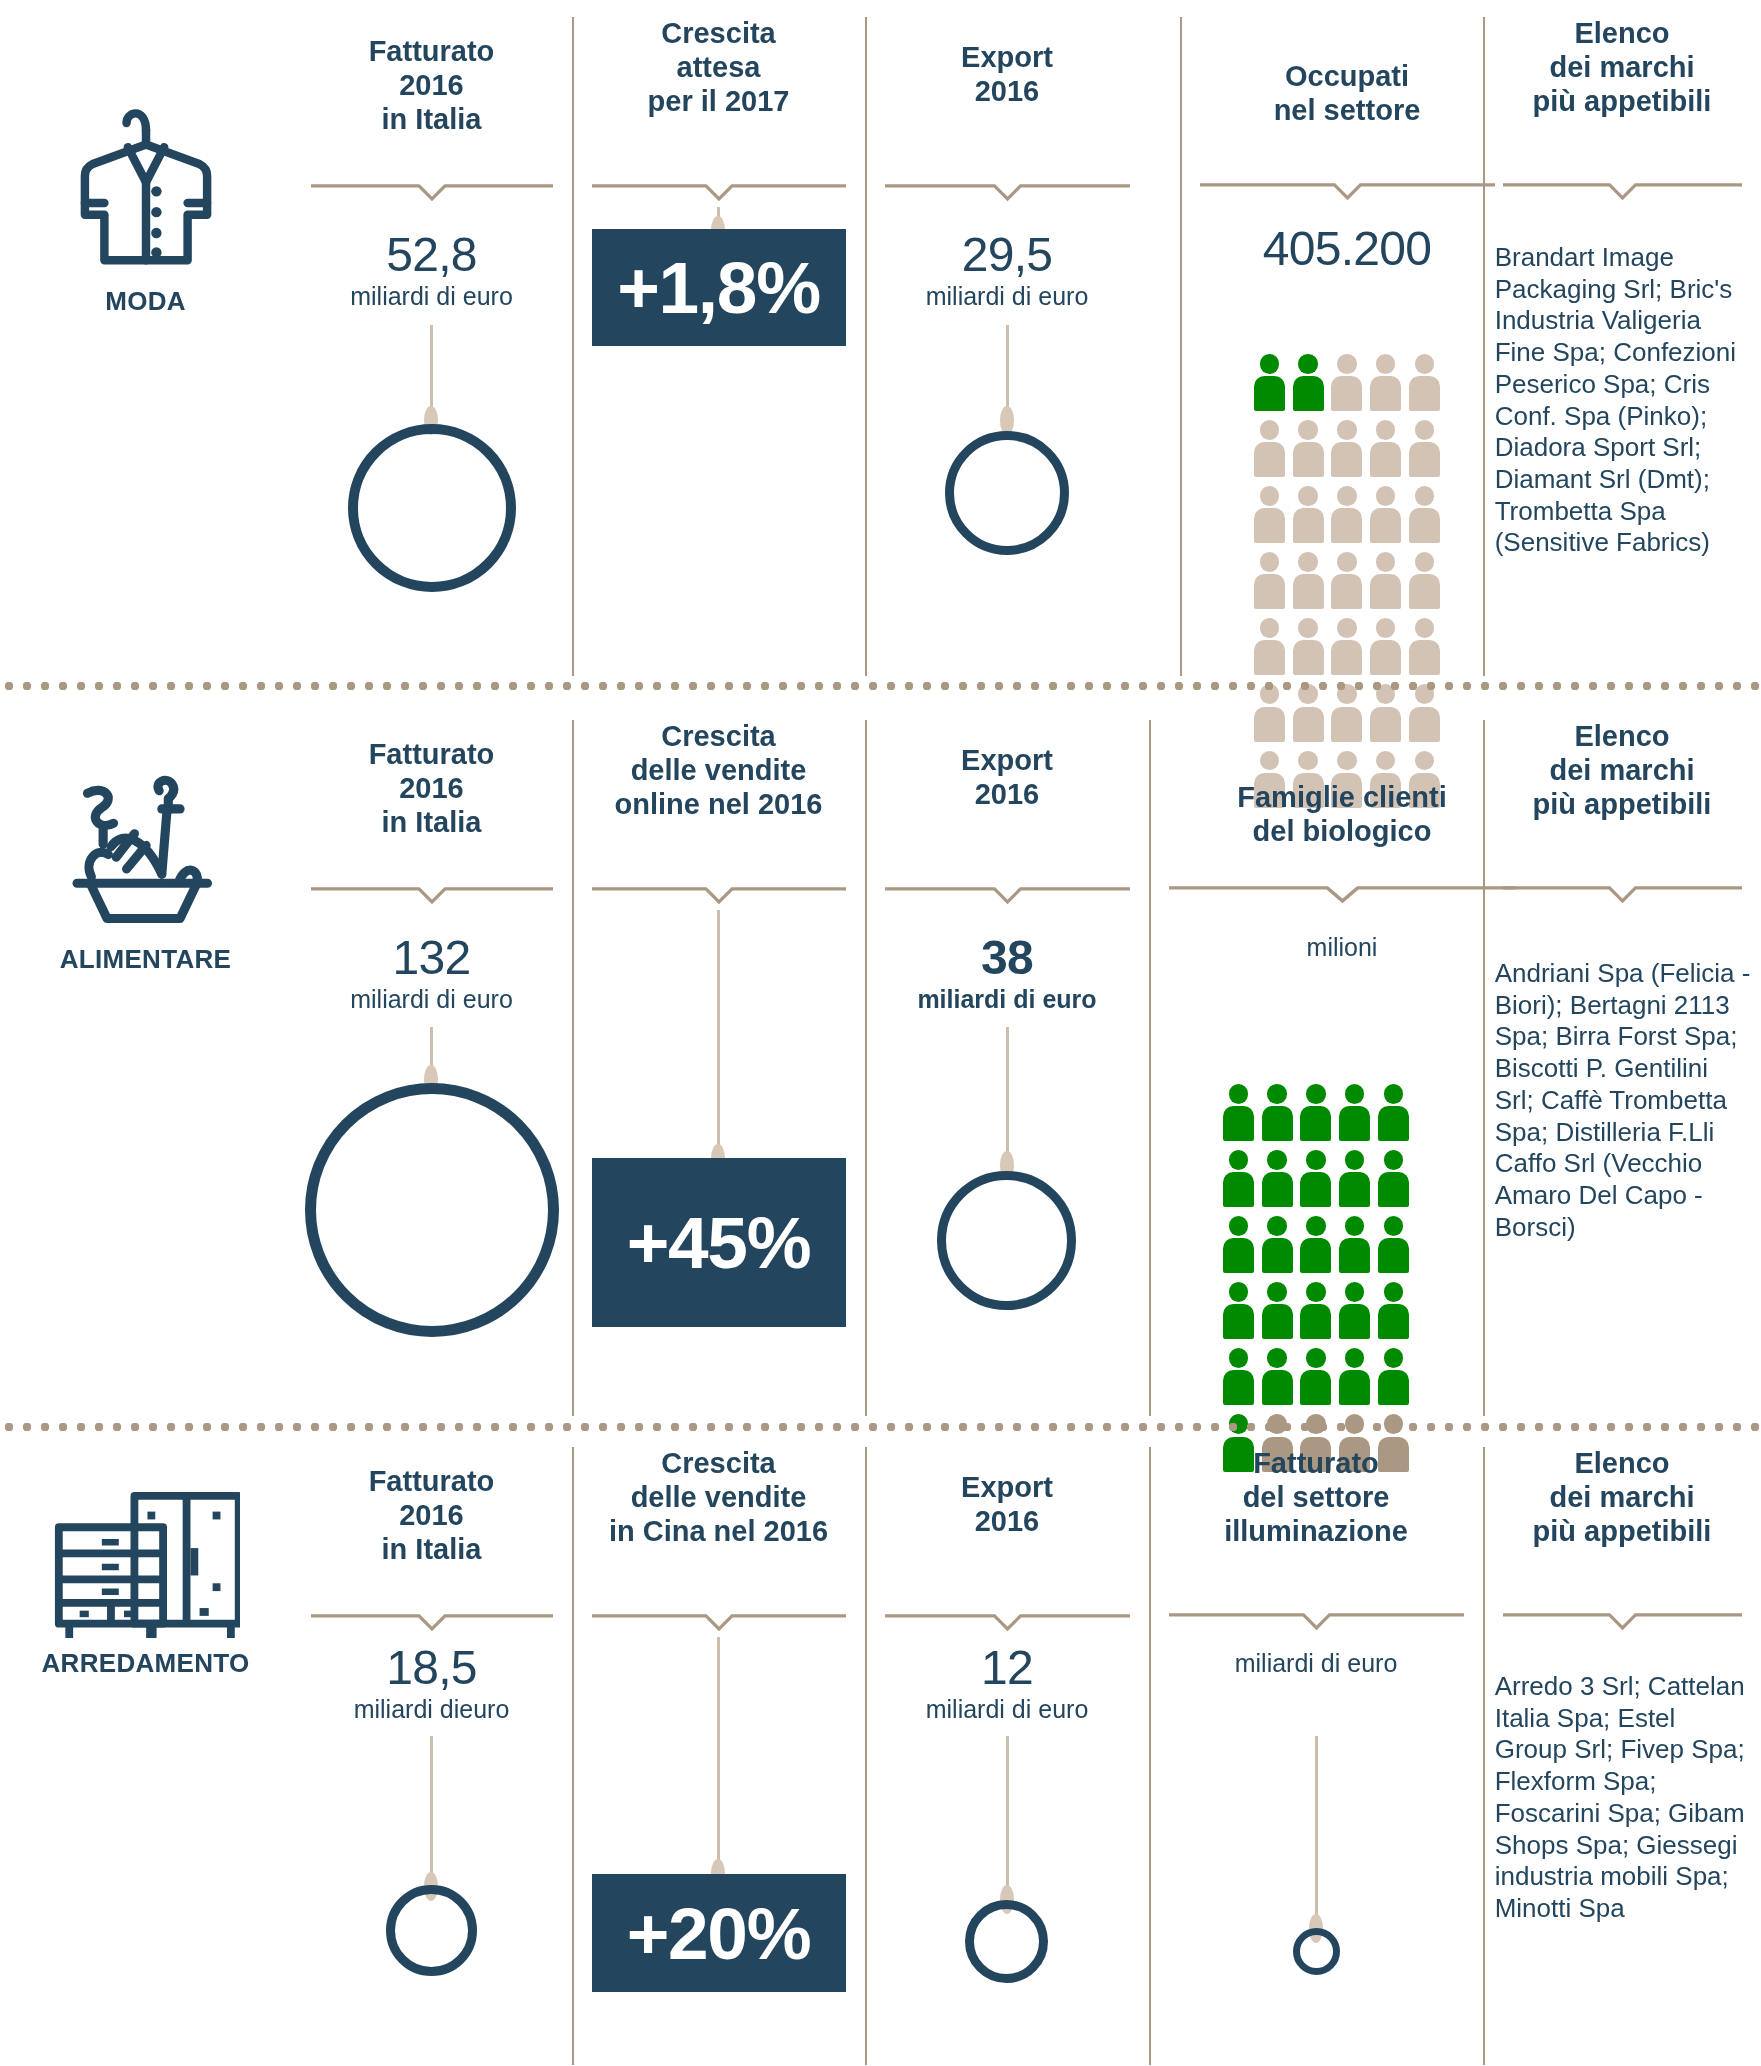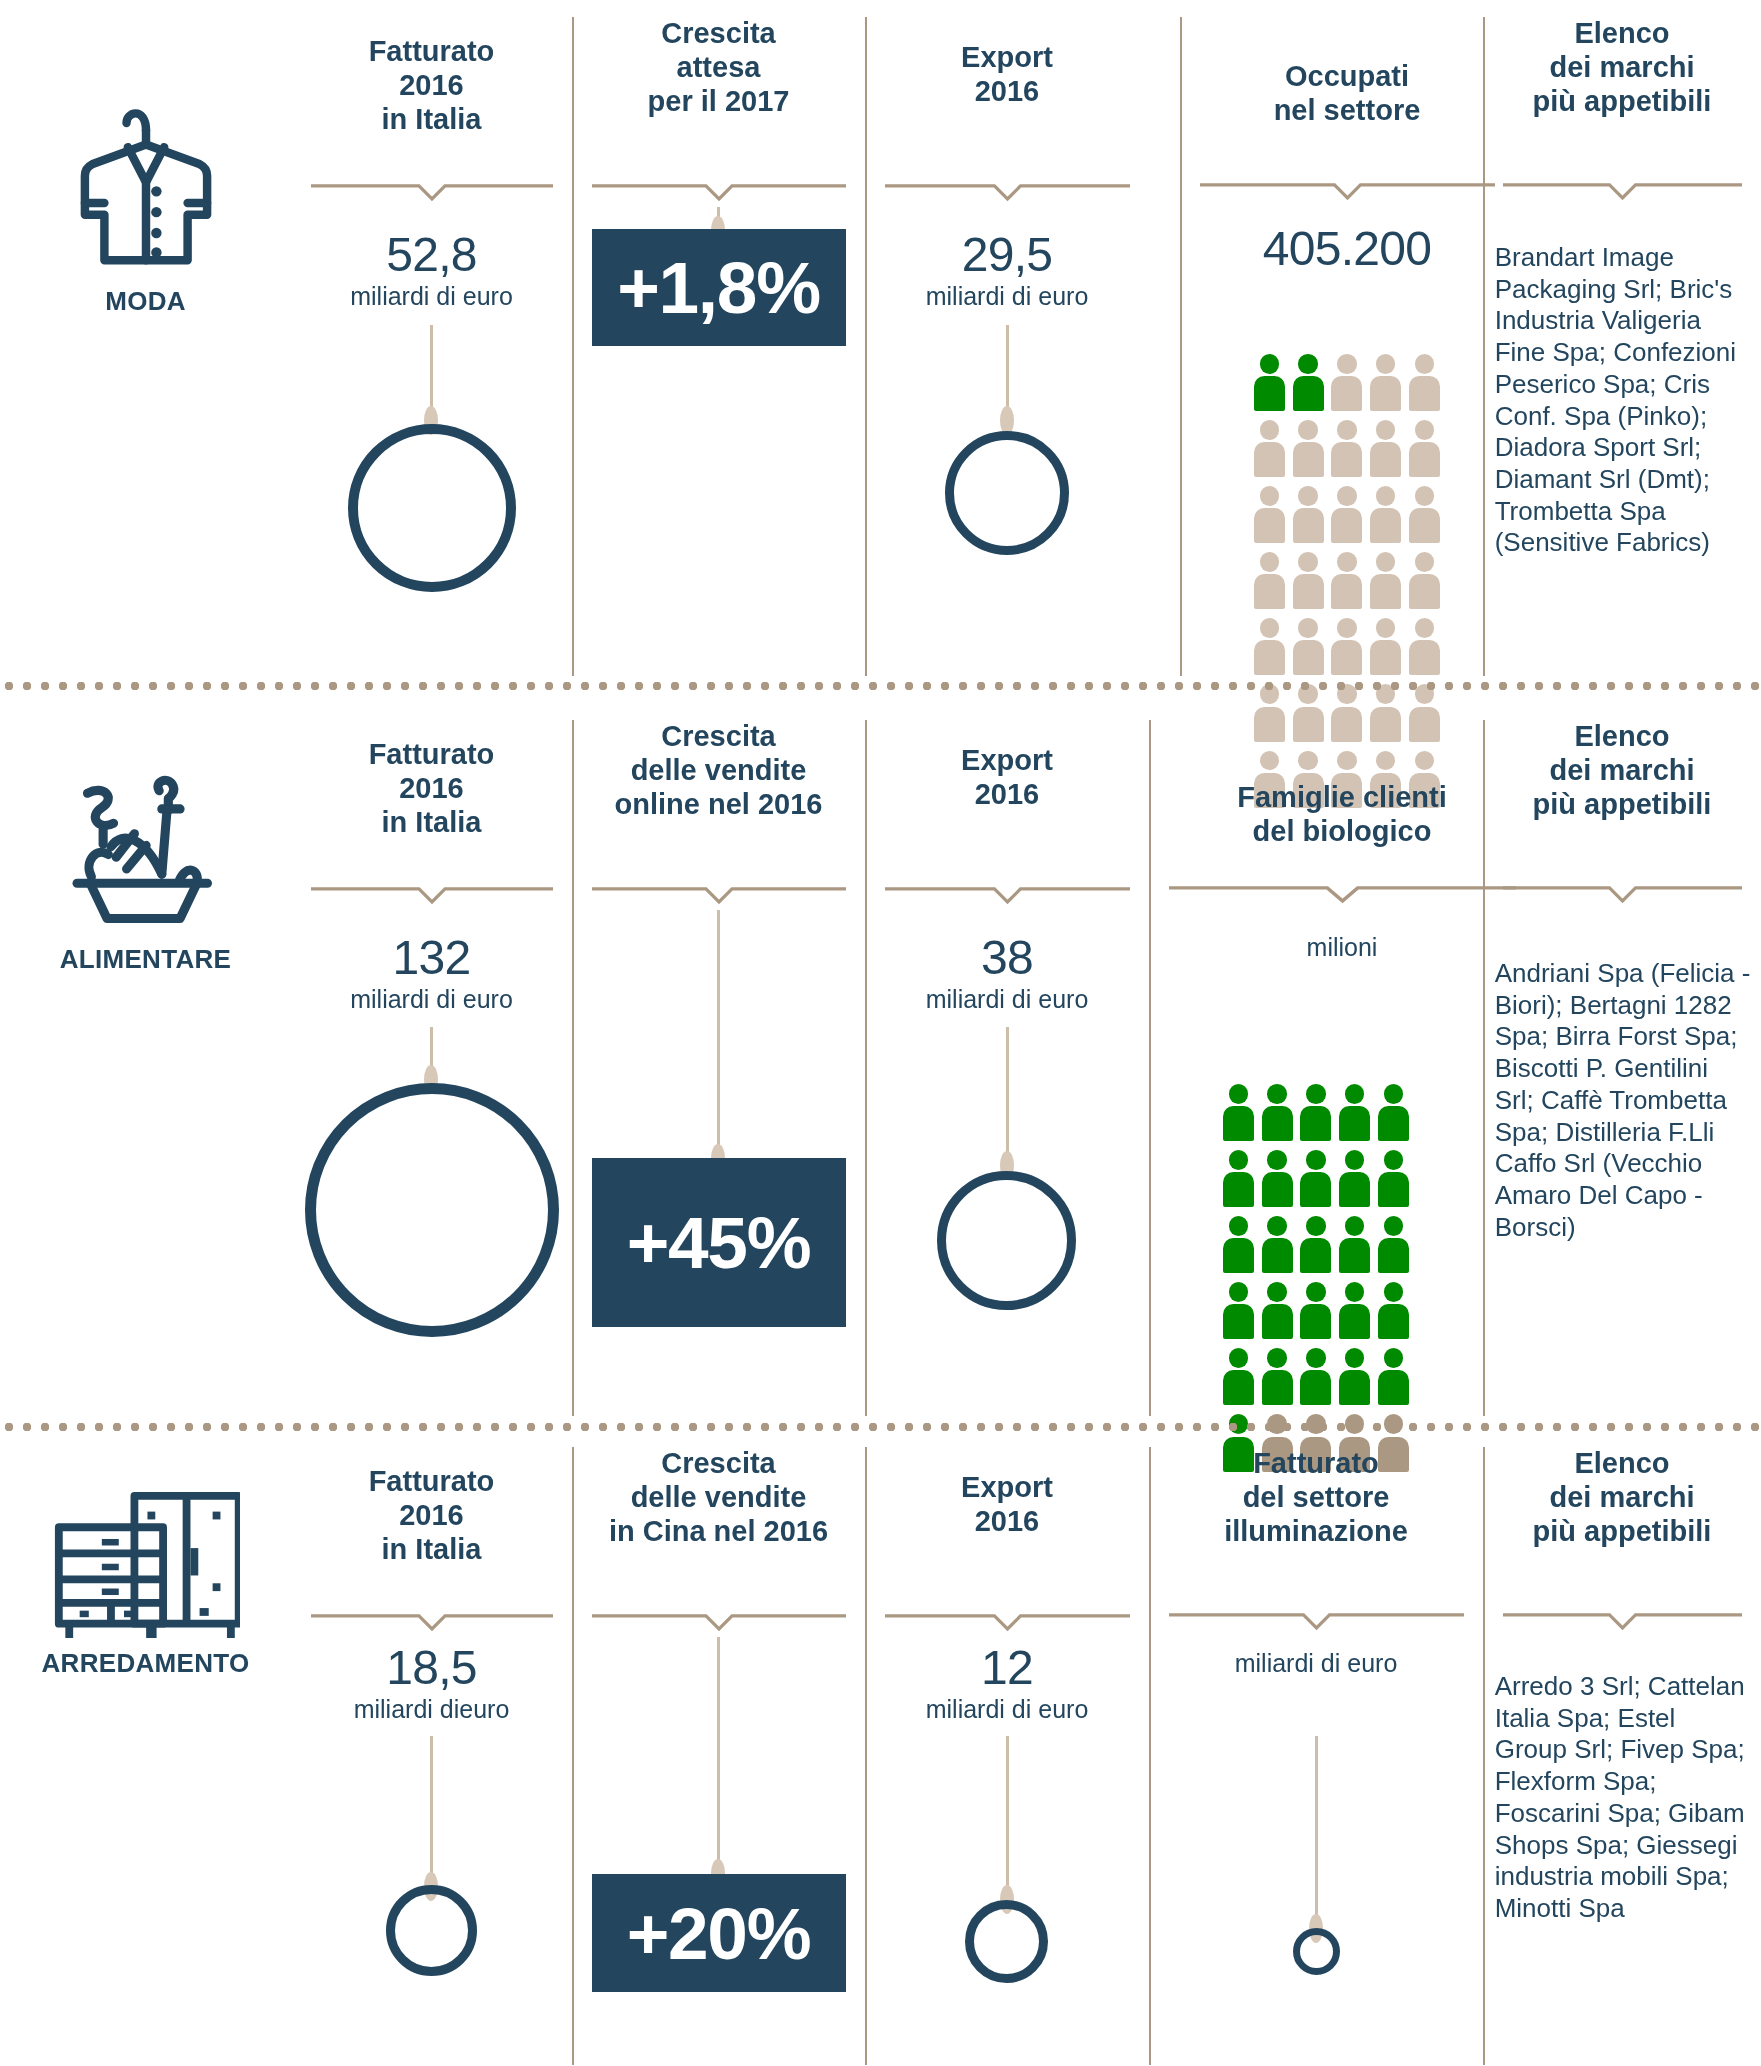--- a/index.html
+++ b/index.html
@@ -422,21 +422,21 @@
       <div class="vline"></div>
       <div class="col-head" style="top:40px;">
           <div>Export</div>
           <div>2016</div>
         </div>
       <div class="rule" style="top:182px;">
         <svg viewBox="0 0 376 30" preserveAspectRatio="none">
             <path d="M0 6 L168 6 L188 26 L208 6 L376 6" fill="none" stroke="#ab9883" stroke-width="5"></path>
           </svg>
       </div>
-      <div class="valblock" style="top:232px;">
+      <div class="valblock" style="top:232px;font-weight:bold;">
         <div class="val-big">38</div>
         <div class="val-sub">miliardi di euro</div>
       </div>
       <div class="thread" style="left:141px;top:324px;height:135px;"></div>
       <div class="bead" style="left:135px;top:448px;"></div>
       <div class="bubble" style="left:72px;top:468px;width:139px;height:139px;border-width:9.8px;"></div>
     </div>
 
     <div class="col" style="left:1149px;width:386px;">
       <div class="vline"></div>
@@ -581,21 +581,21 @@
       <div class="col-head" style="top:15.6px;">
           <div>Elenco</div>
           <div>dei marchi</div>
           <div>più appetibili</div>
         </div>
       <div class="rule" style="top:181px;">
         <svg viewBox="0 0 368 30" preserveAspectRatio="none">
             <path d="M0 6 L164 6 L184 26 L204 6 L368 6" fill="none" stroke="#ab9883" stroke-width="5"></path>
           </svg>
       </div>
-      <div class="brands" style="top:255px;">Andriani Spa (Felicia - Biori); Bertagni 1282 Spa; Birra Forst Spa; Biscotti P. Gentilini Srl; Caffè Trombetta Spa; Distilleria F.Lli Caffo Srl (Vecchio Amaro Del Capo - Borsci)</div>
+      <div class="brands" style="top:255px;">Andriani Spa (Felicia - Biori); Bertagni 2113 Spa; Birra Forst Spa; Biscotti P. Gentilini Srl; Caffè Trombetta Spa; Distilleria F.Lli Caffo Srl (Vecchio Amaro Del Capo - Borsci)</div>
     </div>
 
     <div class="dotted-sep" style="top:720px;"></div>
   </div>
 
   <div class="row row-3" style="position:absolute;left:0;top:1430px;">
 
     <div class="sector">
       <div class="sector-icon" style="margin-top:62px;">
         <svg width="189" height="150" viewBox="0 0 290 230">

